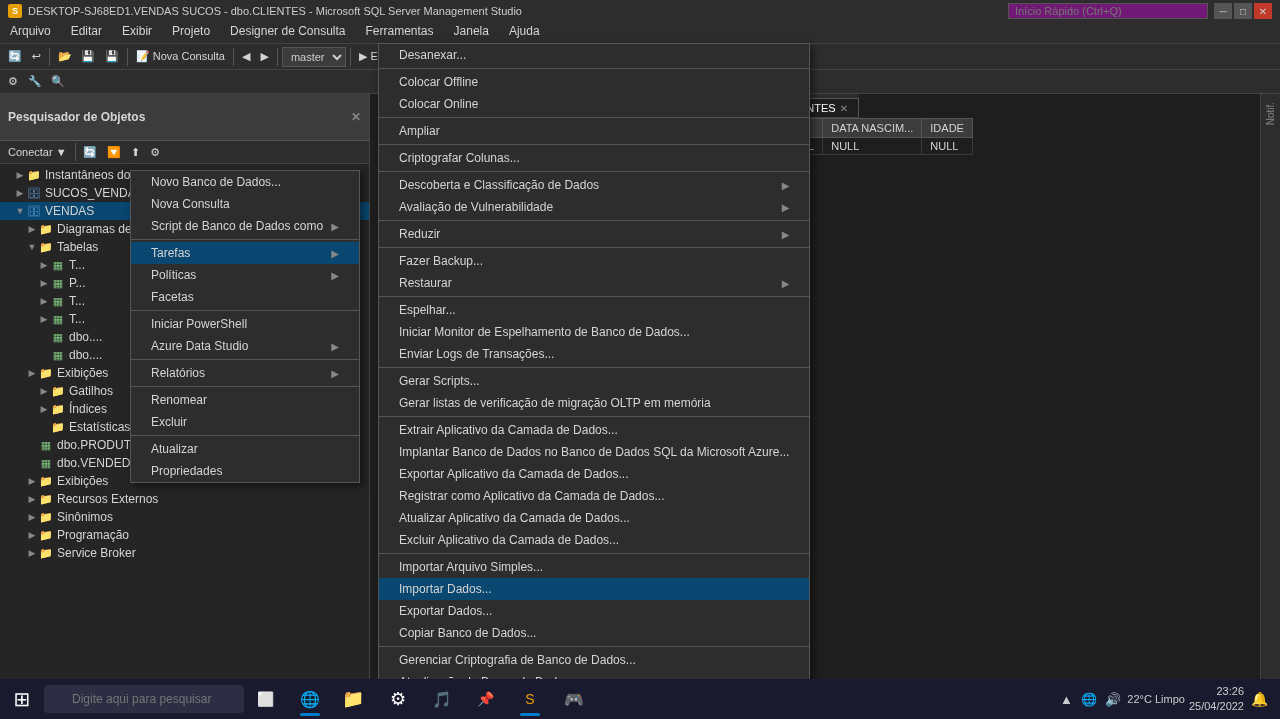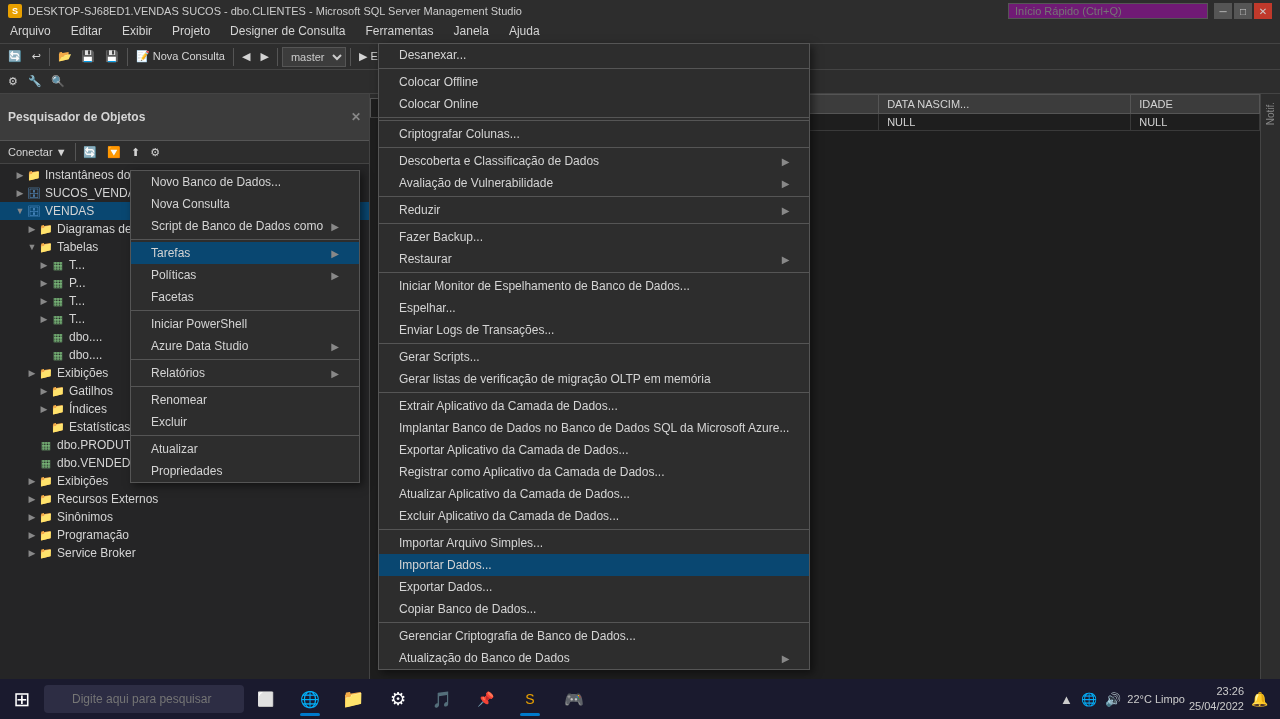--- a/index.html
+++ b/index.html
@@ -169,21 +169,22 @@
     .table-icon { color: #7dbf7d; }
     .indent1 { padding-left: 14px; }
     .indent2 { padding-left: 26px; }
     .indent3 { padding-left: 38px; }
 
     
     #content {
       flex: 1;
       background: #1e1e1e;
       display: flex;
-      flex-direction: row;
+      flex-direction: column;
+      align-items: center;
     }
     #tab-bar {
       background: #2d2d2d;
       height: 24px;
       display: flex;
       align-items: flex-end;
       border-bottom: 1px solid #444;
     }
     .tab {
       background: #3c3c3c;
@@ -645,20 +646,23 @@
     <span>Desanexar...</span>
   </div>
   <div class="ctx-tasks-sep"></div>
   <div class="ctx-tasks-item">
     <span>Colocar Offline</span>
   </div>
   <div class="ctx-tasks-item">
     <span>Colocar Online</span>
   </div>
   <div class="ctx-tasks-sep"></div>
+  <div class="ctx-tasks-item">
+    <span>Ampliar</span>
+  </div>
   <div class="ctx-tasks-sep"></div>
   <div class="ctx-tasks-item">
     <span>Criptografar Colunas...</span>
   </div>
   <div class="ctx-tasks-sep"></div>
   <div class="ctx-tasks-item">
     <span>Descoberta e Classificação de Dados</span>
     <span class="ctx-tasks-arrow">▶</span>
   </div>
   <div class="ctx-tasks-item">
@@ -673,24 +677,24 @@
   <div class="ctx-tasks-sep"></div>
   <div class="ctx-tasks-item">
     <span>Fazer Backup...</span>
   </div>
   <div class="ctx-tasks-item">
     <span>Restaurar</span>
     <span class="ctx-tasks-arrow">▶</span>
   </div>
   <div class="ctx-tasks-sep"></div>
   <div class="ctx-tasks-item">
+    <span>Espelhar...</span>
+  </div>
+  <div class="ctx-tasks-item">
     <span>Iniciar Monitor de Espelhamento de Banco de Dados...</span>
-  </div>
-  <div class="ctx-tasks-item">
-    <span>Espelhar...</span>
   </div>
   <div class="ctx-tasks-item">
     <span>Enviar Logs de Transações...</span>
   </div>
   <div class="ctx-tasks-sep"></div>
   <div class="ctx-tasks-item">
     <span>Gerar Scripts...</span>
   </div>
   <div class="ctx-tasks-item">
     <span>Gerar listas de verificação de migração OLTP em memória</span>

